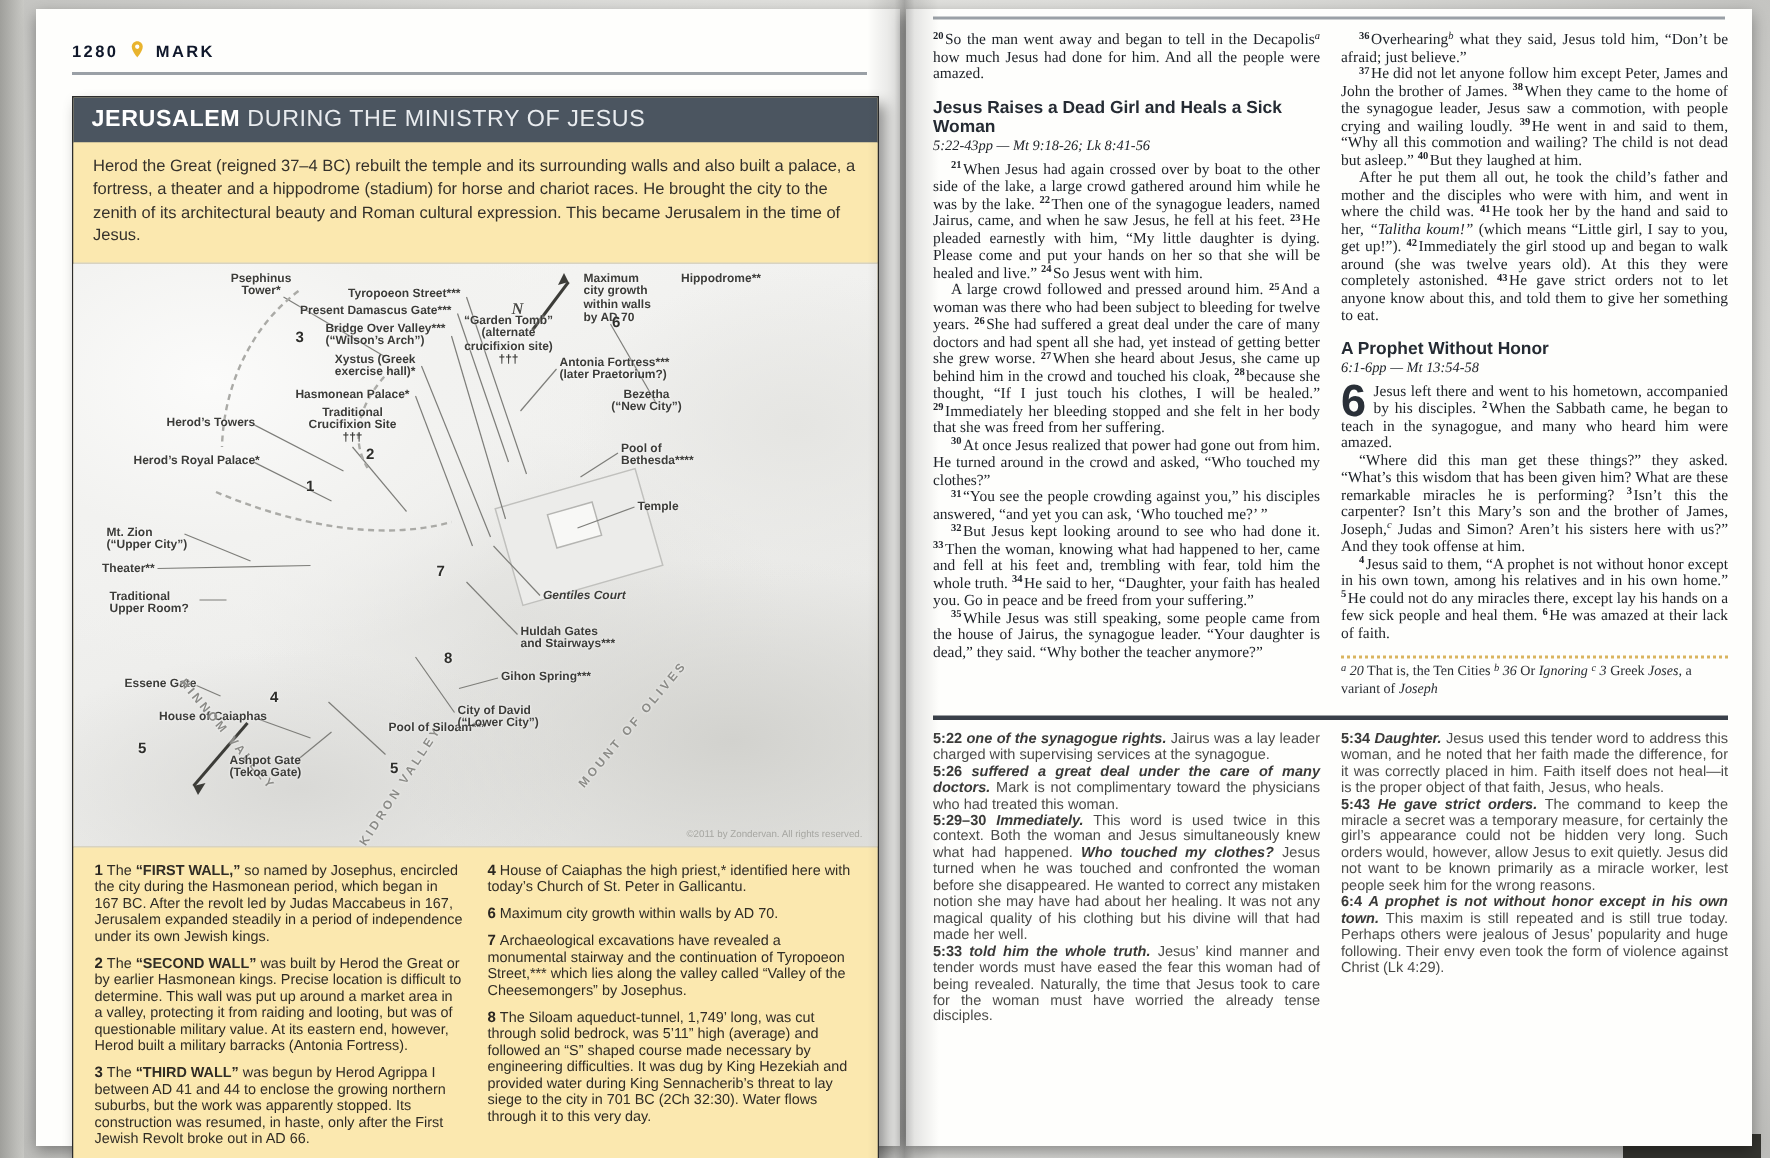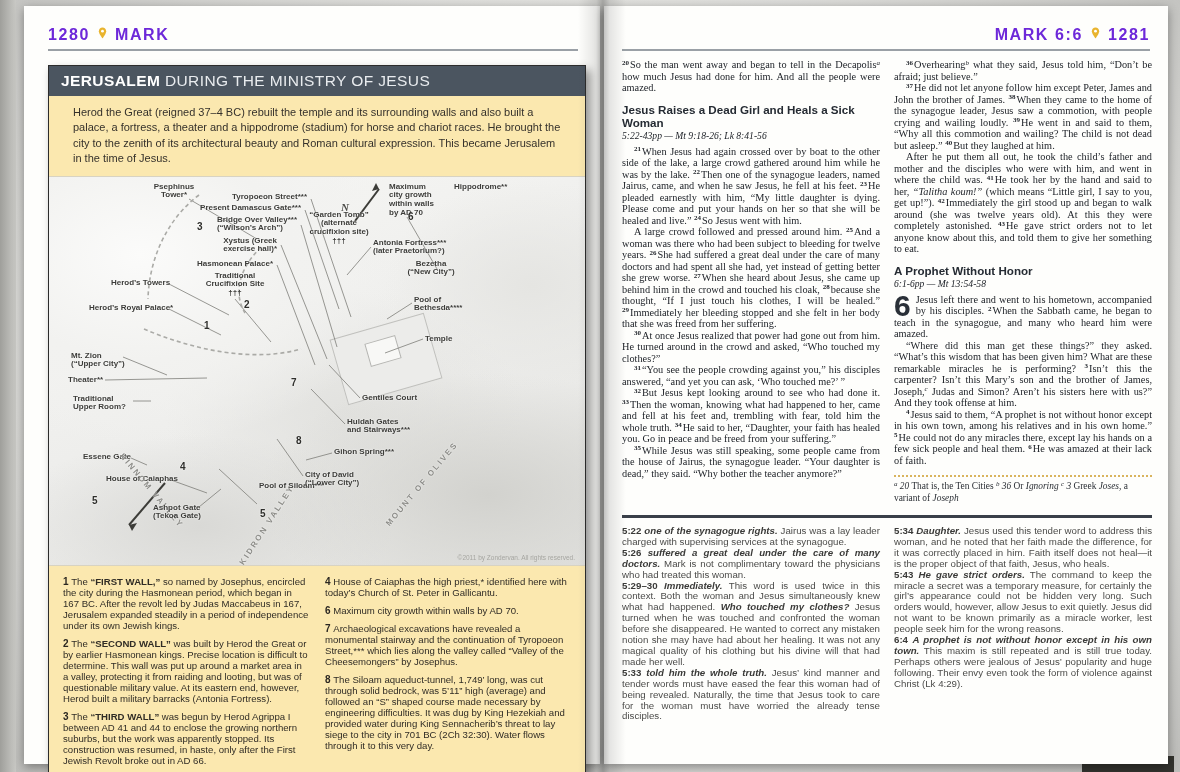--- a/index.html
+++ b/index.html
@@ -12,34 +12,34 @@
   #page-left{left:24px;width:576px;}
   #page-right{left:604px;width:564px;}
   #gutter{position:absolute;top:0;left:578px;width:48px;height:772px;z-index:5;pointer-events:none;
         background:linear-gradient(90deg,rgba(0,0,0,0) 0%,rgba(0,0,0,.10) 38%,rgba(0,0,0,.26) 52%,rgba(0,0,0,.10) 66%,rgba(0,0,0,0) 100%);}
   #corner-tab{position:absolute;left:1082px;top:756px;width:92px;height:16px;background:#34342f;z-index:0;}
   #edge-left{position:absolute;left:0;top:0;width:16px;height:772px;z-index:0;
         background:linear-gradient(90deg,#9f9f9b,#c9c9c5);}
 
   
   .phead{display:flex;align-items:center;gap:7px;margin:20px 22px 0 24px;
-         font-weight:700;font-size:16px;letter-spacing:1.6px;color:#6d28d9;}
+         font-weight:700;font-size:11px;letter-spacing:1.6px;color:#0f172a;}
   .phead.right{justify-content:flex-end;margin:20px 18px 0 18px;}
   .hrule{border-bottom:2px solid #9aa0a6;margin:5px 22px 0 24px;}
   #page-right .hrule{margin:5px 18px 0 18px;}
   .pin{display:inline-block;}
 
   
   #feature{margin:14px 14px 0 24px;border:1px solid #2c2c2c;
            box-shadow:4px 5px 9px rgba(0,0,0,.42);background:#fbe8af;}
   #feature-title{background:#4b5560;color:#fff;padding:6px 12px 6px;
            font-size:15.5px;letter-spacing:.4px;white-space:nowrap;}
   #feature-title .tb{font-weight:800;}
   #feature-title .tr{font-weight:300;color:#e9ecef;}
-  #feature-intro{background:#fbe8af;padding:9px 24px 9px;font-size:11px;line-height:1.4;
+  #feature-intro{background:#fbe8af;padding:9px 13px 9px;font-size:11px;line-height:1.4;
            color:#35312b;}
   #map{position:relative;height:388px;overflow:hidden;border-top:1px solid #d8d3c2;border-bottom:1px solid #d8d3c2;
     background:
       radial-gradient(ellipse 270px 190px at 17% 20%, #fbfbfa 0%, #f2f2f0 55%, rgba(242,242,240,0) 100%),
       radial-gradient(ellipse 210px 150px at 90% 28%, #e5e5e2 0%, rgba(229,229,226,0) 70%),
       radial-gradient(ellipse 320px 170px at 82% 82%, #d2d2ce 0%, rgba(210,210,206,0) 72%),
       radial-gradient(ellipse 280px 130px at 28% 90%, #d9d9d6 0%, rgba(217,217,214,0) 70%),
       radial-gradient(ellipse 240px 160px at 55% 60%, #e2e2df 0%, rgba(226,226,223,0) 75%),
       linear-gradient(160deg,#f7f7f5 0%, #ededeb 55%, #e3e3e0 100%);}
   #map svg.lines{position:absolute;left:0;top:0;z-index:1;}
@@ -182,21 +182,21 @@
           <div class="mlabel" style="left: 104px; top: 327px;">Ashpot Gate
 (Tekoa Gate)</div>
           <div class="mlabel valley" style="left: 172px; top: 344px; transform: rotate(-57deg);">KIDRON VALLEY</div>
           <div class="mlabel" style="left: 210px; top: 305px;">Pool of Siloam***</div>
           <div class="mlabel" style="left: 256px; top: 294px;">City of David
 (“Lower City”)</div>
           <div class="mlabel valley" style="left: 320px; top: 303px; transform: rotate(-50deg);">MOUNT OF OLIVES</div>
           <div class="mlabel" style="left: 285px; top: 271px;">Gihon Spring***</div>
           <div class="mlabel" style="left: 298px; top: 241px;">Huldah Gates
 and Stairways***</div>
-          <div class="mlabel" style="left: 313px; top: 217px;">Gentiles Court</div>
+          <div class="mlabel" style="left: 313px; top: 217px; font-style: italic;">Gentiles Court</div>
           <div class="mlabel" style="left: 376px; top: 158px;">Temple</div>
           <div class="mlabel" style="left: 365px; top: 119px;">Pool of
 Bethesda****</div>
           <div class="mlabel center" style="left: 382px; top: 83px; transform: translateX(-50%);">Bezetha
 (“New City”)</div>
           <div class="mlabel" style="left: 324px; top: 62px;">Antonia Fortress***
 (later Praetorium?)</div>
           <div class="mlabel center" style="left: 290px; top: 34px; transform: translateX(-50%);">“Garden Tomb”
 (alternate
 crucifixion site)
@@ -229,30 +229,20 @@
             <p class="mapnote"><span class="nnum">6</span>&nbsp;<span>Maximum city growth within walls by AD 70.</span></p>
             <p class="mapnote"><span class="nnum">7</span>&nbsp;<span>Archaeological excavations have revealed a monumental stairway and the continuation of Tyropoeon Street,*** which lies along the valley called “Valley of the Cheesemongers” by Josephus.</span></p>
             <p class="mapnote"><span class="nnum">8</span>&nbsp;<span>The Siloam aqueduct-tunnel, 1,749’ long, was cut through solid bedrock, was 5’11” high (average) and followed an “S” shaped course made necessary by engineering difficulties. It was dug by King Hezekiah and provided water during King Sennacherib’s threat to lay siege to the city in 701 BC (2Ch 32:30). Water flows through it to this very day.</span></p>
           </div>
       </div>
 
     </div>
   </div>
 
   <div class="page" id="page-right">
-    <div class="phead right">
-      <span>MARK 6:6</span>
-      <span class="pin">
-        <svg viewBox="0 0 24 26" width="11" height="14">
-            <path d="M12 1C7.6 1 4 4.6 4 9c0 6.2 8 15.5 8 15.5S20 15.2 20 9c0-4.4-3.6-8-8-8z" fill="#e9b42e"></path>
-            <circle cx="12" cy="9" r="3.1" fill="#fff"></circle>
-          </svg>
-      </span>
-      <span>1281</span>
-    </div>
     <div class="hrule"></div>
 
     <div id="scripture">
       <div class="scol" id="scol-left">
           <p class="scr"><sup class="vn">20</sup><span>So the man went away and began to tell in the Decapolis</span><sup class="fni">a</sup><span> how much Jesus had done for him. And all the people were amazed.</span></p>
           <h3 class="shead">Jesus Raises a Dead Girl and Heals a Sick Woman</h3>
           <div class="sref">5:22-43pp — Mt 9:18-26; Lk 8:41-56</div>
           <p class="scr ind"><sup class="vn">21</sup><span>When Jesus had again crossed over by boat to the other side of the lake, a large crowd gathered around him while he was by the lake. </span><sup class="vn">22</sup><span>Then one of the synagogue leaders, named Jairus, came, and when he saw Jesus, he fell at his feet. </span><sup class="vn">23</sup><span>He pleaded earnestly with him, “My little daughter is dying. Please come and put your hands on her so that she will be healed and live.” </span><sup class="vn">24</sup><span>So Jesus went with him.</span></p>
           <p class="scr ind"><span>A large crowd followed and pressed around him. </span><sup class="vn">25</sup><span>And a woman was there who had been subject to bleeding for twelve years. </span><sup class="vn">26</sup><span>She had suffered a great deal under the care of many doctors and had spent all she had, yet instead of getting better she grew worse. </span><sup class="vn">27</sup><span>When she heard about Jesus, she came up behind him in the crowd and touched his cloak, </span><sup class="vn">28</sup><span>because she thought, “If I just touch his clothes, I will be healed.” </span><sup class="vn">29</sup><span>Immediately her bleeding stopped and she felt in her body that she was freed from her suffering.</span></p>
           <p class="scr ind"><sup class="vn">30</sup><span>At once Jesus realized that power had gone out from him. He turned around in the crowd and asked, “Who touched my clothes?”</span></p>

